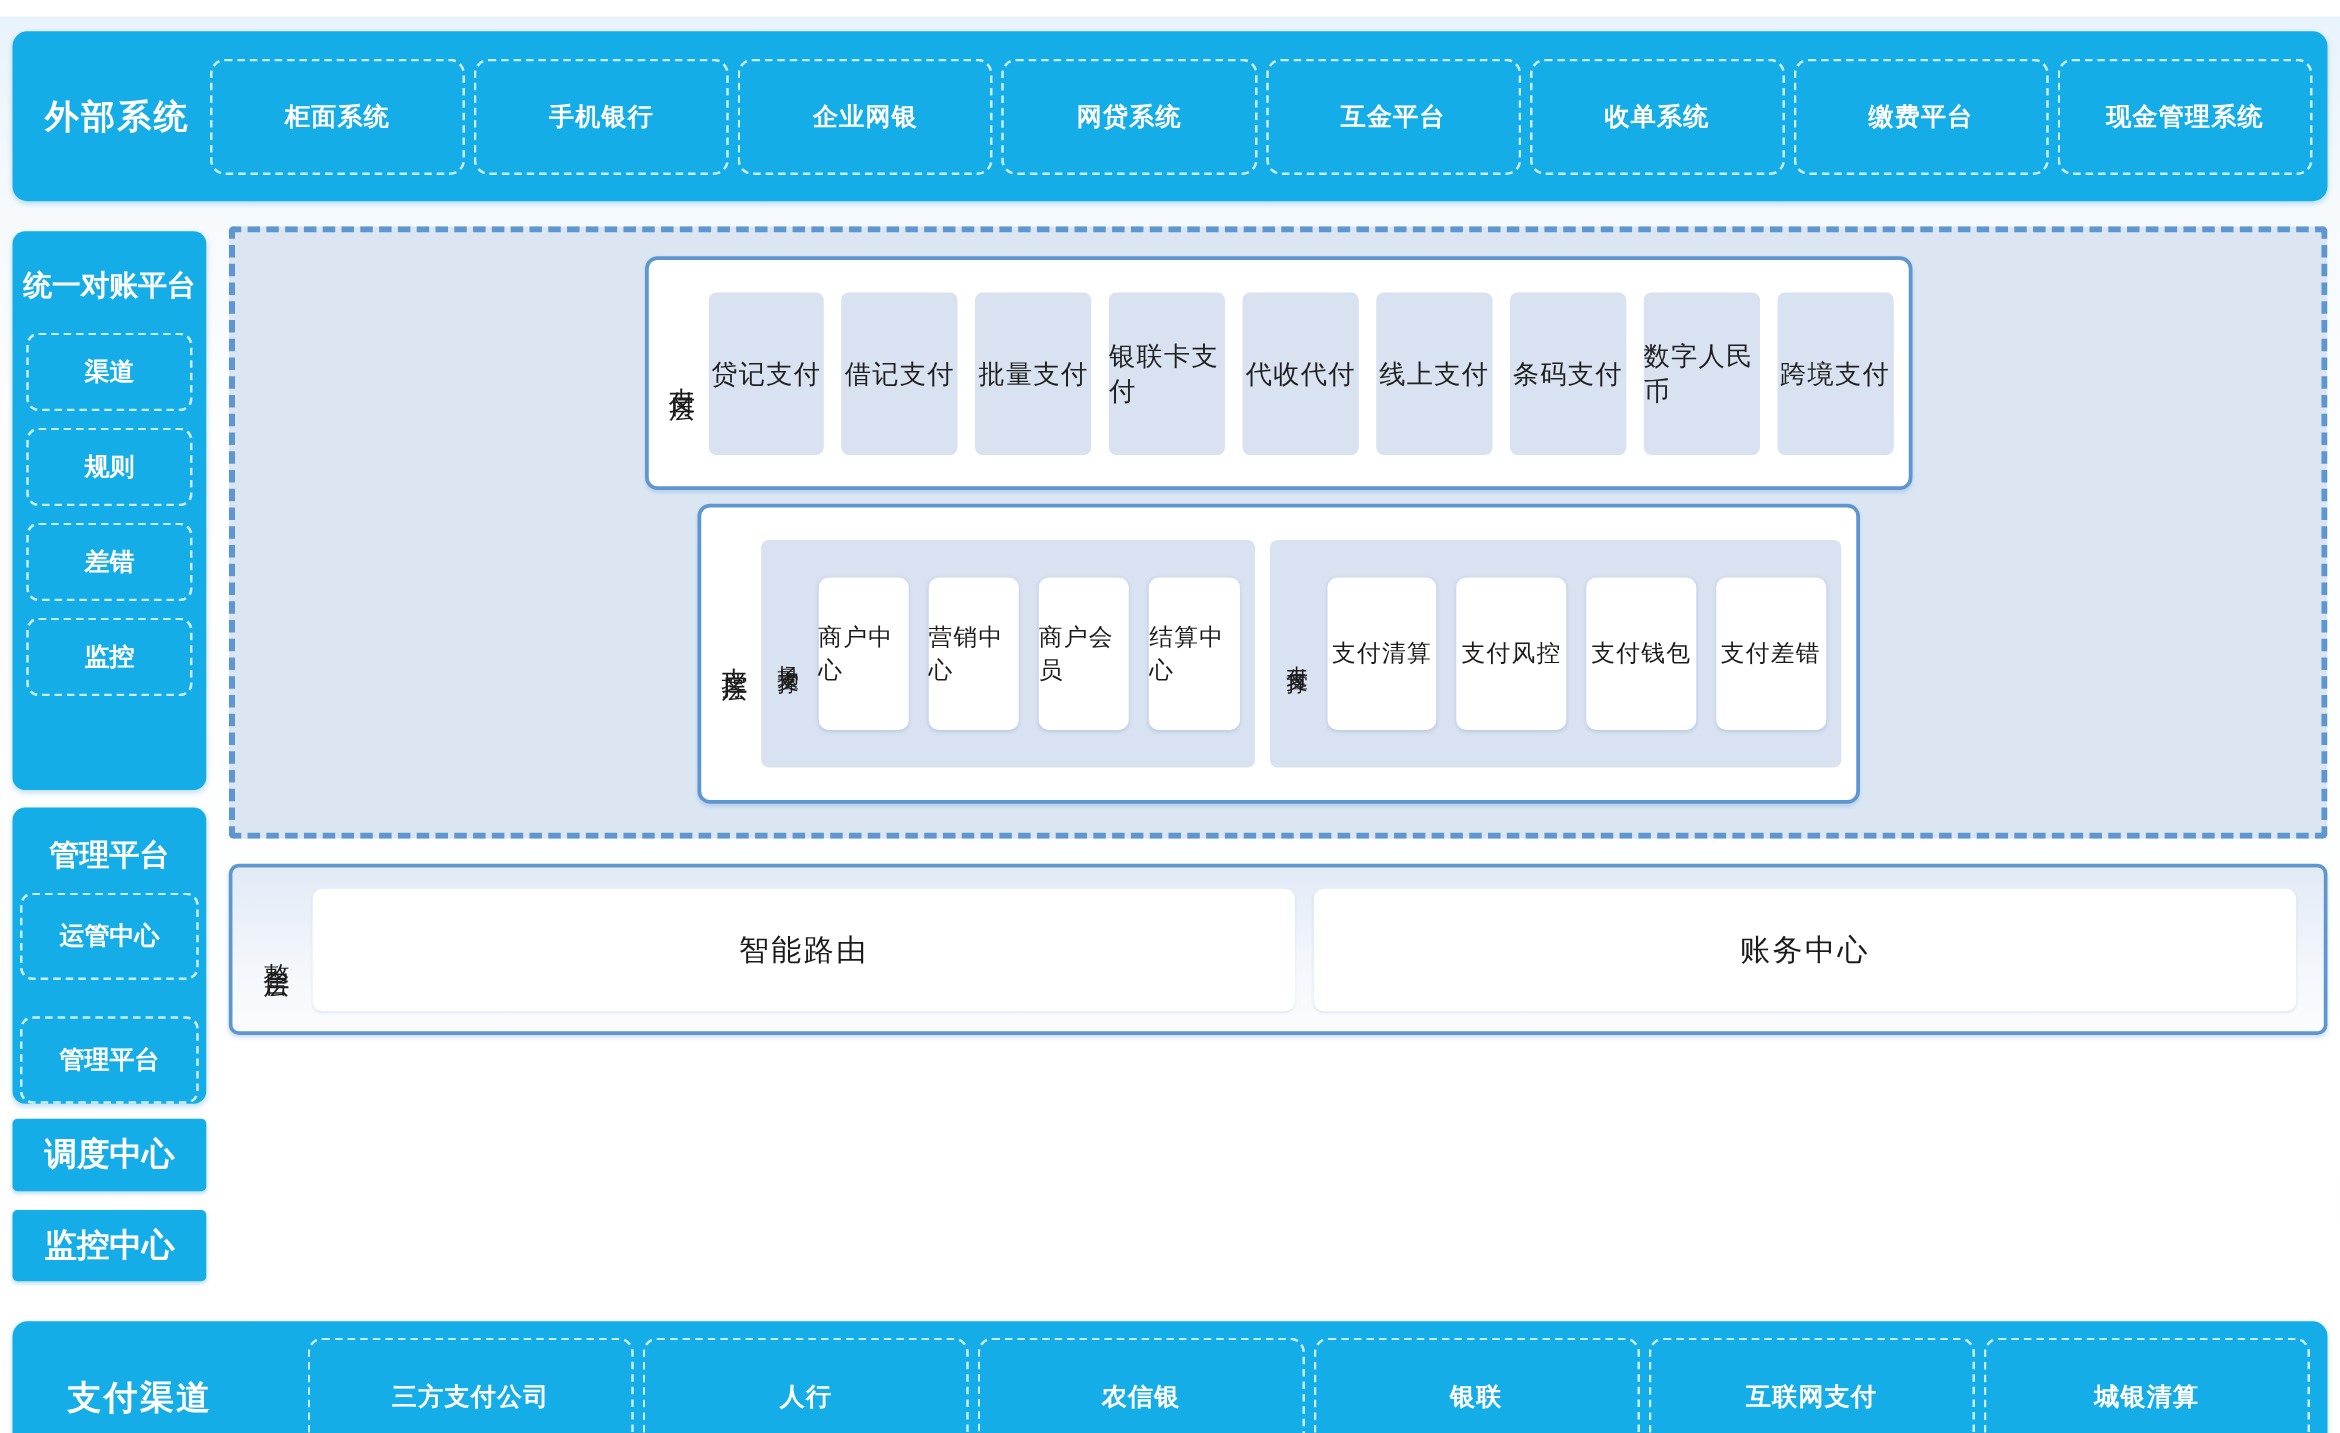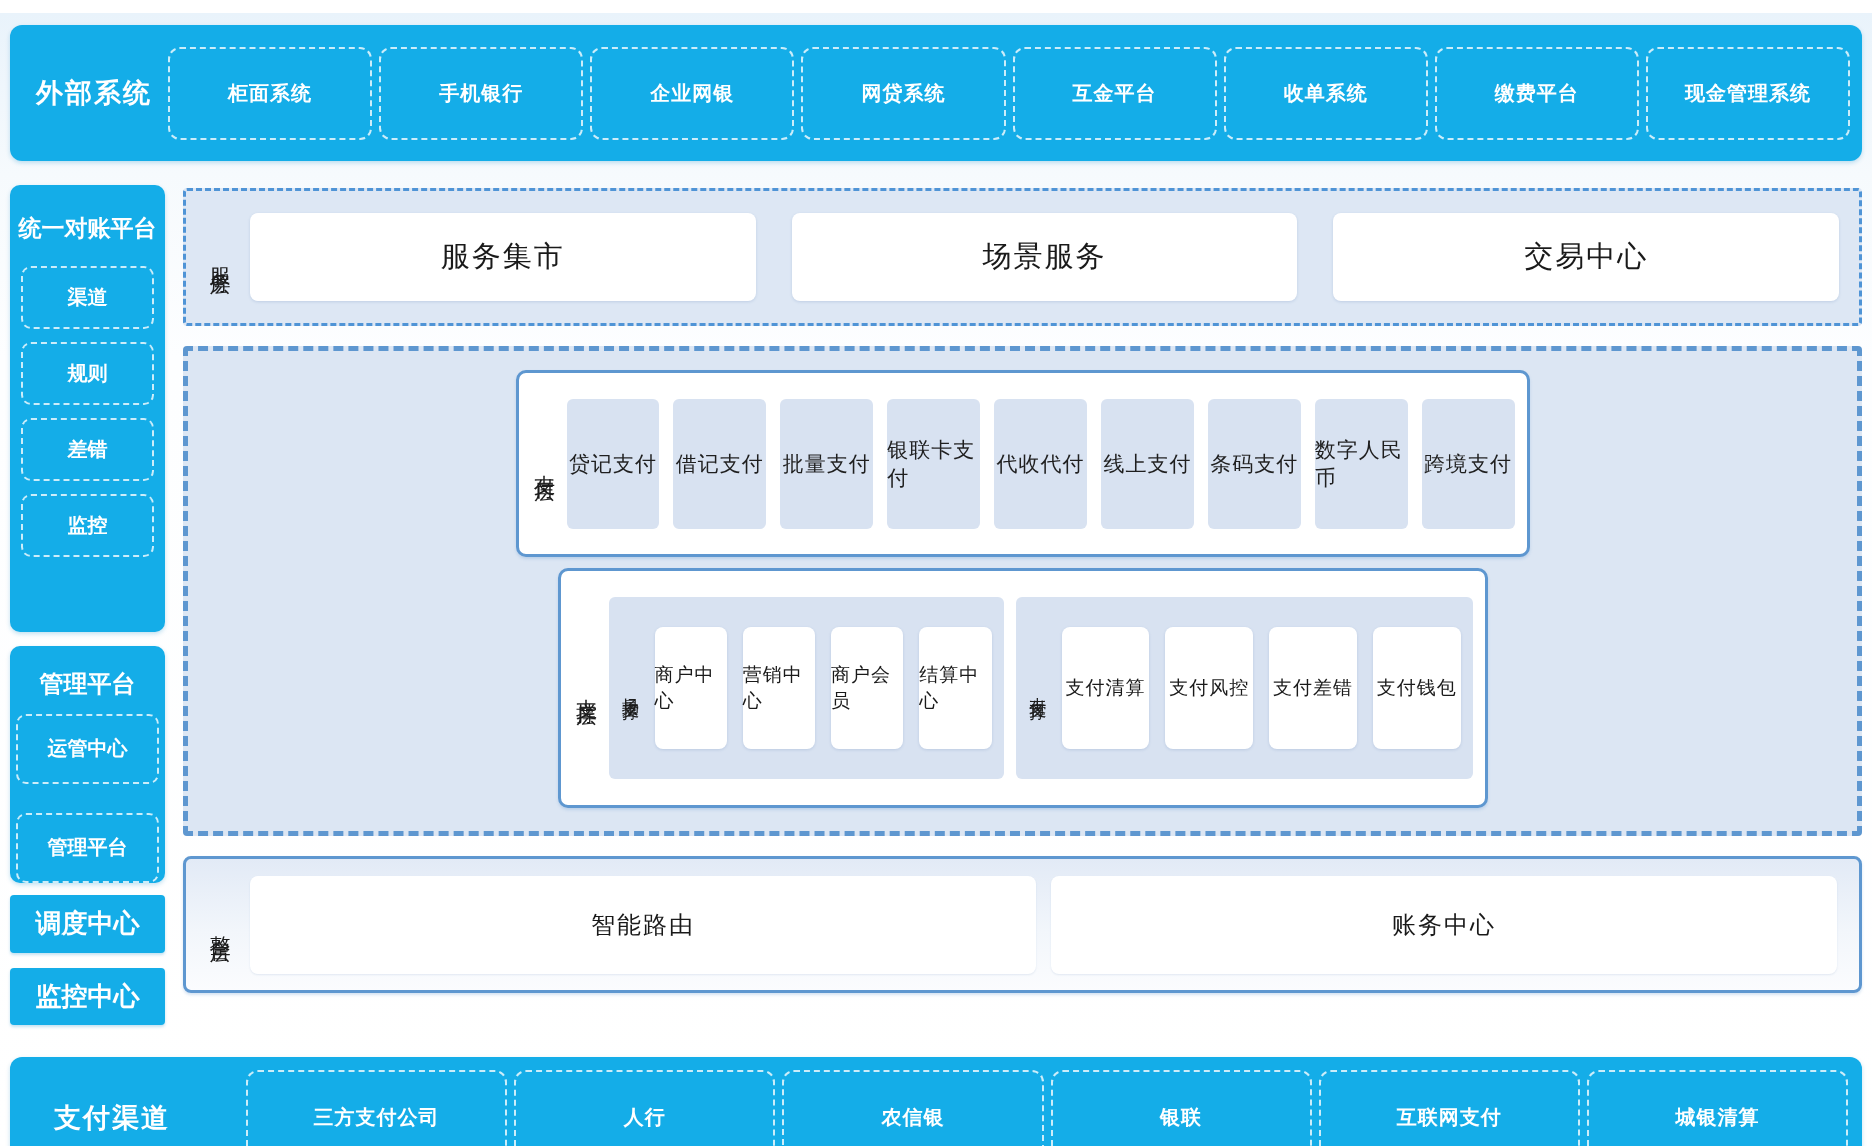--- a/index.html
+++ b/index.html
@@ -191,28 +191,20 @@
           <div class="side-dash">运管中心</div>
           <div class="side-dash">管理平台</div>
         </div>
       </div>
       <div class="side-block side-block-1">调度中心</div>
       <div class="side-block side-block-2">监控中心</div>
     </div>
 
     <div class="main">
 
-      <div class="service-layer">
-        <div class="vlabel">服务层</div>
-        <div class="service-cells">
-          <div class="white-cell">服务集市</div>
-          <div class="white-cell">场景服务</div>
-          <div class="white-cell">交易中心</div>
-        </div>
-      </div>
 
       <div class="dashed-wrap">
 
         <div class="inner-box payment-box">
           <div class="vlabel">支付层</div>
           <div class="payment-cells">
             <div class="blue-cell">贷记支付</div>
             <div class="blue-cell">借记支付</div>
             <div class="blue-cell">批量支付</div>
             <div class="blue-cell">银联卡支付</div>
@@ -234,22 +226,22 @@
                 <div class="white-cell">营销中心</div>
                 <div class="white-cell">商户会员</div>
                 <div class="white-cell">结算中心</div>
               </div>
             </div>
             <div class="support-group group-2">
               <div class="vlabel">支付支撑</div>
               <div class="group-cells">
                 <div class="white-cell">支付清算</div>
                 <div class="white-cell">支付风控</div>
+                <div class="white-cell">支付钱包</div>
                 <div class="white-cell">支付差错</div>
-                <div class="white-cell">支付钱包</div>
               </div>
             </div>
           </div>
         </div>
 
       </div>
 
       <div class="integration-layer">
         <div class="vlabel">整合层</div>
         <div class="integration-cells">

